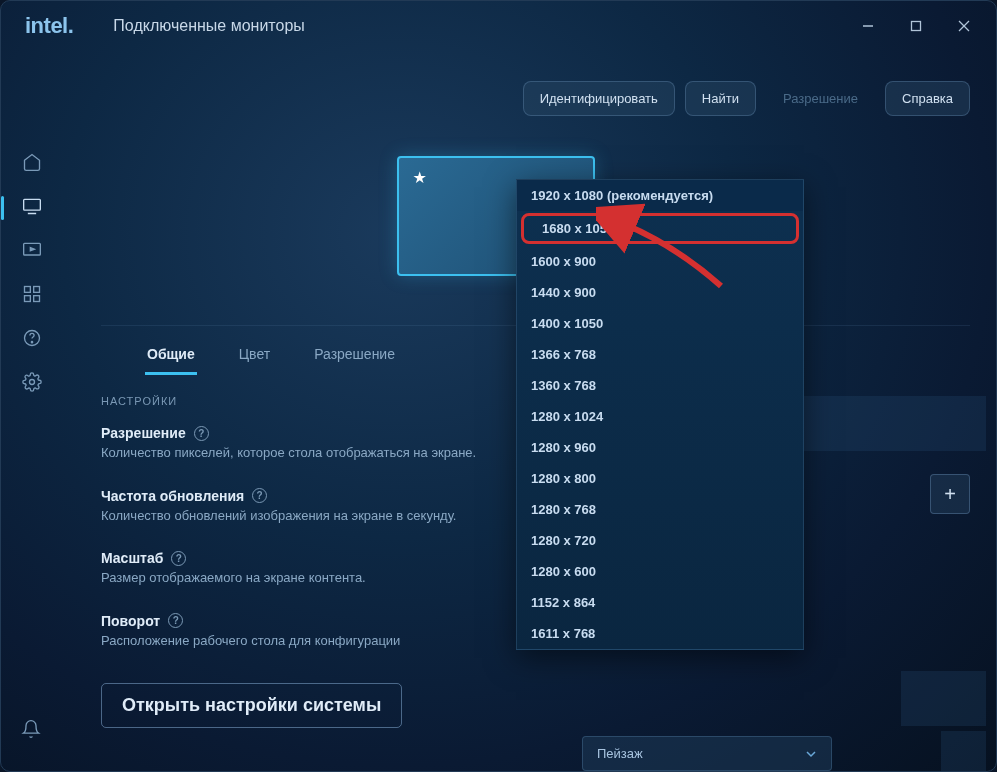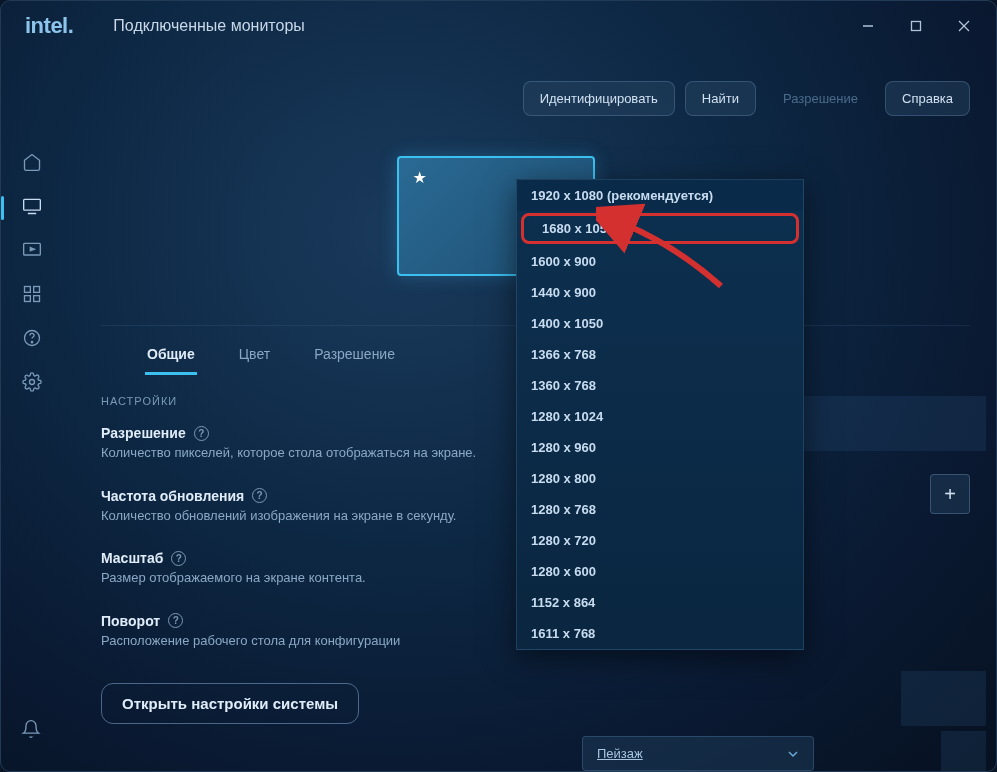--- a/index.html
+++ b/index.html
@@ -209,23 +209,23 @@
   color: #8aa8c4;
   font-size: 13px;
   line-height: 1.35;
 }
 .system-btn {
   display: inline-block;
   padding: 11px 20px;
   border: 1px solid rgba(140,180,220,0.5);
   background: transparent;
   color: #e0ecf8;
-  font-size: 15px;
+  font-size: 18px;
   font-weight: 600;
-  border-radius: 12px;
+  border-radius: 5px;
   margin-top: 8px;
   cursor: pointer;
 }
 .dropdown {
   position: absolute;
   left: 515px;
   top: 178px;
   width: 288px;
   background: linear-gradient(180deg, #0d3050 0%, #0a2640 100%);
   border: 1px solid rgba(90,140,180,0.25);
@@ -246,32 +246,31 @@
 .dropdown-item.highlighted {
   border: 3px solid #d43030;
   border-radius: 8px;
   margin: 2px 4px;
   padding: 5px 18px;
 }
 .orientation-select {
   position: absolute;
   left: 519px;
   top: 685px;
-  width: 232px;
+  width: 250px;
   padding: 9px 14px;
   background: rgba(30,60,90,0.5);
   border: 1px solid rgba(100,150,190,0.3);
   color: #a8c4e0;
   font-size: 13px;
   border-radius: 4px;
   display: flex;
   justify-content: space-between;
   align-items: center;
   cursor: pointer;
-  text-decoration: underline;
 }
 .plus-btn {
   position: absolute;
   right: 26px;
   top: 423px;
   width: 40px;
   height: 40px;
   background: rgba(40,70,100,0.4);
   border: 1px solid rgba(120,160,200,0.35);
   border-radius: 4px;

